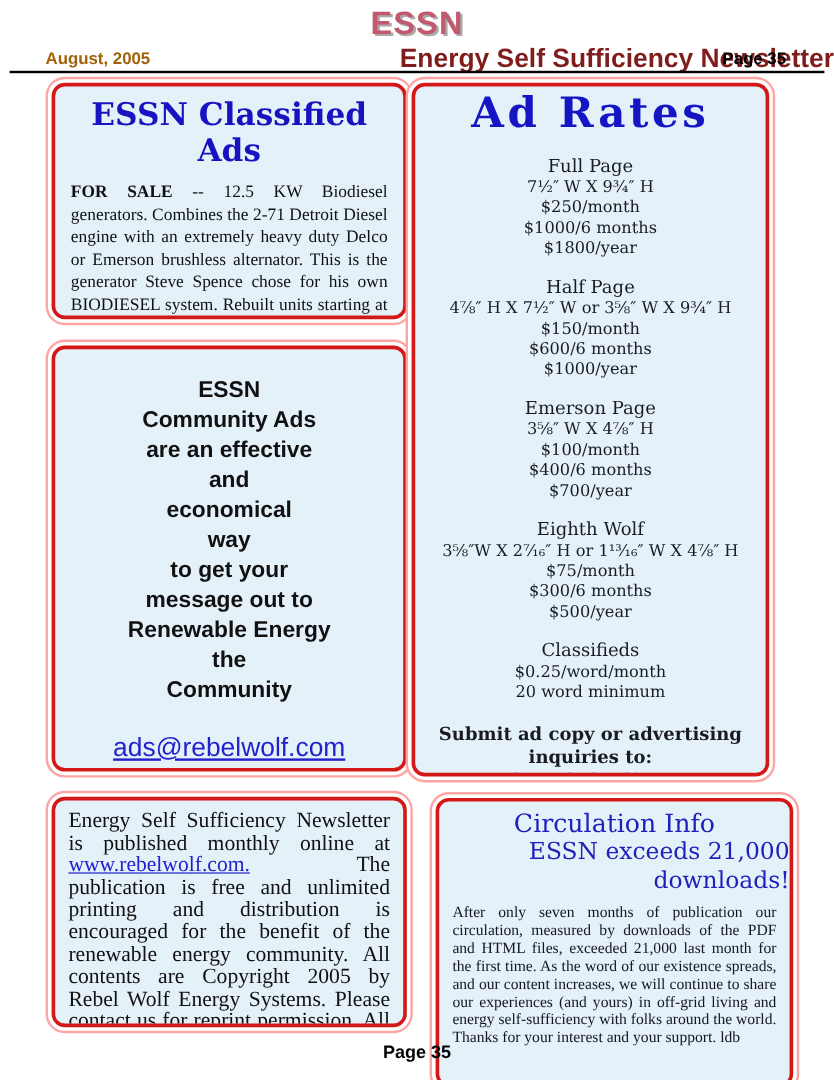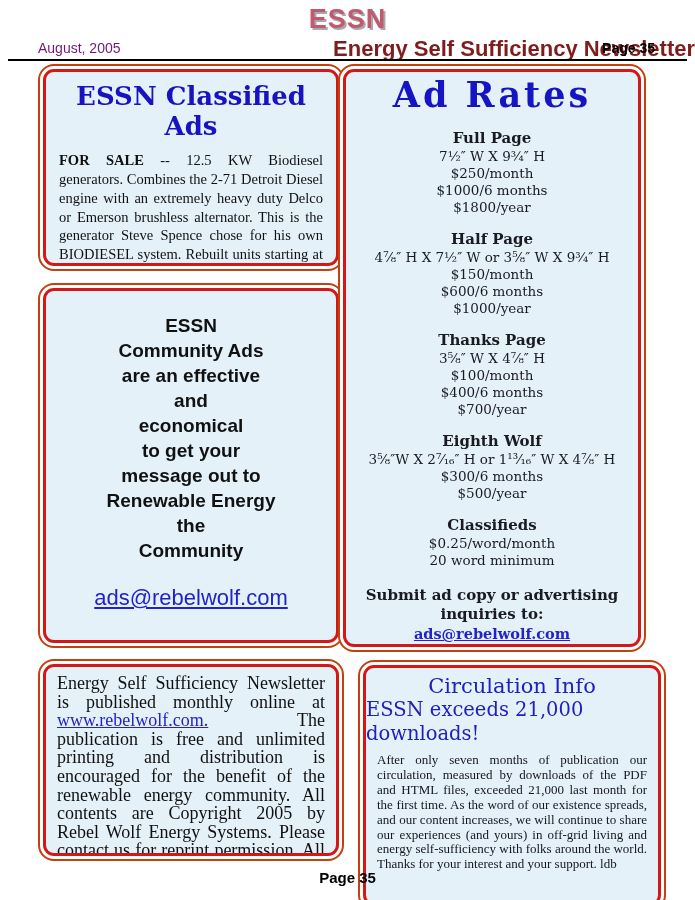--- a/index.html
+++ b/index.html
@@ -14,40 +14,40 @@
   
   .logo {
     position: absolute; top: 4px; left: 0; width: 100%;
     text-align: center;
     font-size: 27px; font-weight: bold; letter-spacing: 1px;
     color: #c15a6e;
     text-shadow: 2px 2px 0 #a9a9a9;
   }
   .header-date {
     position: absolute; top: 40px; left: 38px;
-    font-size: 14px; font-weight: normal; color: #701a75;
+    font-size: 14px; font-weight: bold; color: #a16207;
   }
   .header-title {
     position: absolute; top: 36px; left: 0; width: 100%;
     text-align: right;
     font-size: 22px; font-weight: bold; color: #7f1d1d;
   }
   .header-page {
     position: absolute; top: 40px; right: 40px;
     font-size: 14px; font-weight: bold; color: #000;
   }
   .header-line {
     position: absolute; top: 59px; left: 8px; width: 679px; height: 2px;
     background: #000;
   }
 
   
   .rb {
     position: absolute; box-sizing: border-box;
-    border: 2px solid #c2410c; border-radius: 16px;
+    border: 2px solid #fca5a5; border-radius: 16px;
     background: #ffffff; padding: 3px;
   }
   .rb-in {
     box-sizing: border-box; width: 100%; height: 100%;
     border: 3px solid #d41717; border-radius: 11px;
     background: #e4f1f9;
     overflow: hidden;
   }
 
   #box-classified  { left: 38px;  top: 64px;  width: 306px; height: 207px; }
@@ -98,37 +98,37 @@
     margin-top: 2px; text-align: center;
     font-family: "DejaVu Serif", serif;
     font-size: 35px; font-weight: bold; letter-spacing: 3px;
     color: #1515c4;
   }
   .rate-sections {
     text-align: center;
     font-family: "DejaVu Serif", serif;
     font-size: 13.5px; line-height: 17px; color: #1a1a22;
   }
-  .rate-heading { font-weight: bold; font-size: 15px; margin-top: 15px; margin-bottom: 1px; }
+  .rate-heading { font-weight: normal; font-size: 15px; margin-top: 15px; margin-bottom: 1px; }
   .rate-line {}
   .submit-block {
     margin-top: 17px; text-align: center;
     font-family: "DejaVu Serif", serif;
     font-size: 15px; font-weight: bold; line-height: 19px; color: #1a1a22;
   }
   .submit-email { font-size: 14.5px; font-weight: bold; }
 
   
   .circ-title {
     margin-top: 7px; text-align: center;
     font-family: "DejaVu Serif", serif;
     font-size: 21px; color: #2020bb; line-height: 23px;
   }
   .circ-subtitle {
-    text-align: left;
+    text-align: right;
     font-family: "DejaVu Serif", serif;
     font-size: 19.5px; color: #2020bb; line-height: 24px;
   }
   .circ-body {
     margin: 7px 11px 0;
     font-family: "Liberation Serif", serif;
     font-size: 13px; line-height: 14.9px; text-align: justify;
     color: #151525;
   }
 
@@ -155,20 +155,21 @@
 </div>
 
 <div class="rb" id="box-message">
   <div class="rb-in">
     <div class="message-lines">
         <div>ESSN</div>
         <div>Community Ads</div>
         <div>are an effective</div>
         <div>and</div>
         <div>economical</div>
+        <div>way</div>
         <div>to get your</div>
         <div>message out to</div>
         <div>Renewable Energy</div>
         <div>the</div>
         <div>Community</div>
       </div>
     <div class="message-email-wrap">
       <a class="link message-email">ads@rebelwolf.com</a>
     </div>
   </div>
@@ -190,27 +191,28 @@
         <div class="rate-heading">Full Page</div>
         <div class="rate-line">7½″ W X 9¾″ H</div>
         <div class="rate-line">$250/month</div>
         <div class="rate-line">$1000/6 months</div>
         <div class="rate-line">$1800/year</div>
         <div class="rate-heading">Half Page</div>
         <div class="rate-line">4⁷⁄₈″ H X 7½″ W or 3⁵⁄₈″ W X 9¾″ H</div>
         <div class="rate-line">$150/month</div>
         <div class="rate-line">$600/6 months</div>
         <div class="rate-line">$1000/year</div>
-        <div class="rate-heading">Thanks Page</div>
+        <div class="rate-heading">Emerson Page</div>
         <div class="rate-line">3⁵⁄₈″ W X 4⁷⁄₈″ H</div>
         <div class="rate-line">$100/month</div>
         <div class="rate-line">$400/6 months</div>
         <div class="rate-line">$700/year</div>
         <div class="rate-heading">Eighth Wolf</div>
         <div class="rate-line">3⁵⁄₈″W X 2⁷⁄₁₆″ H or 1¹³⁄₁₆″ W X 4⁷⁄₈″ H</div>
+        <div class="rate-line">$75/month</div>
         <div class="rate-line">$300/6 months</div>
         <div class="rate-line">$500/year</div>
         <div class="rate-heading">Classifieds</div>
         <div class="rate-line">$0.25/word/month</div>
         <div class="rate-line">20 word minimum</div>
       </div>
     <div class="submit-block">
       <div>Submit ad copy or advertising inquiries to:</div>
       <a class="link submit-email">ads@rebelwolf.com</a>
     </div>

